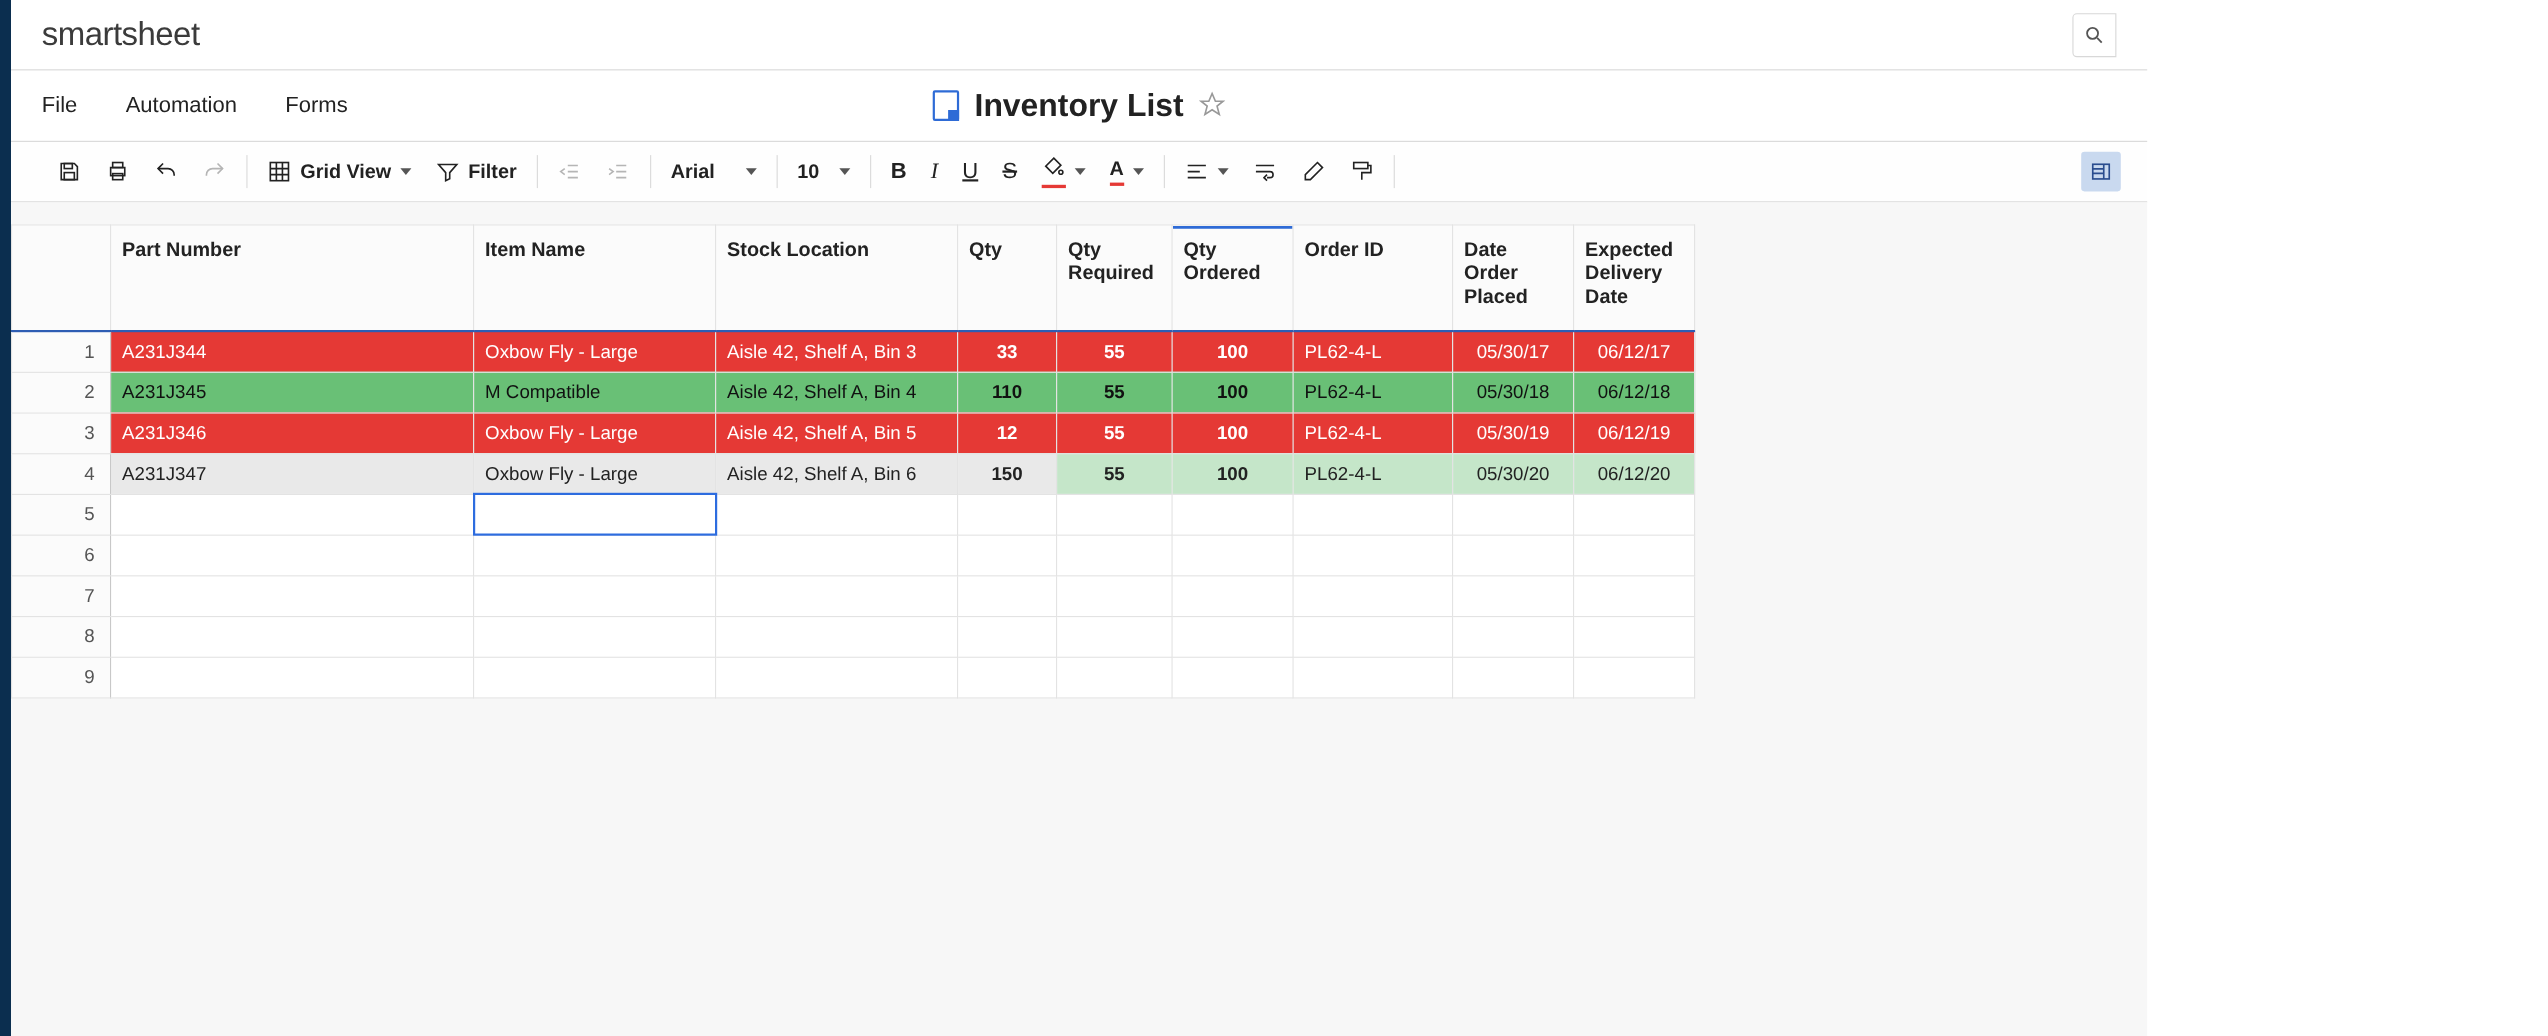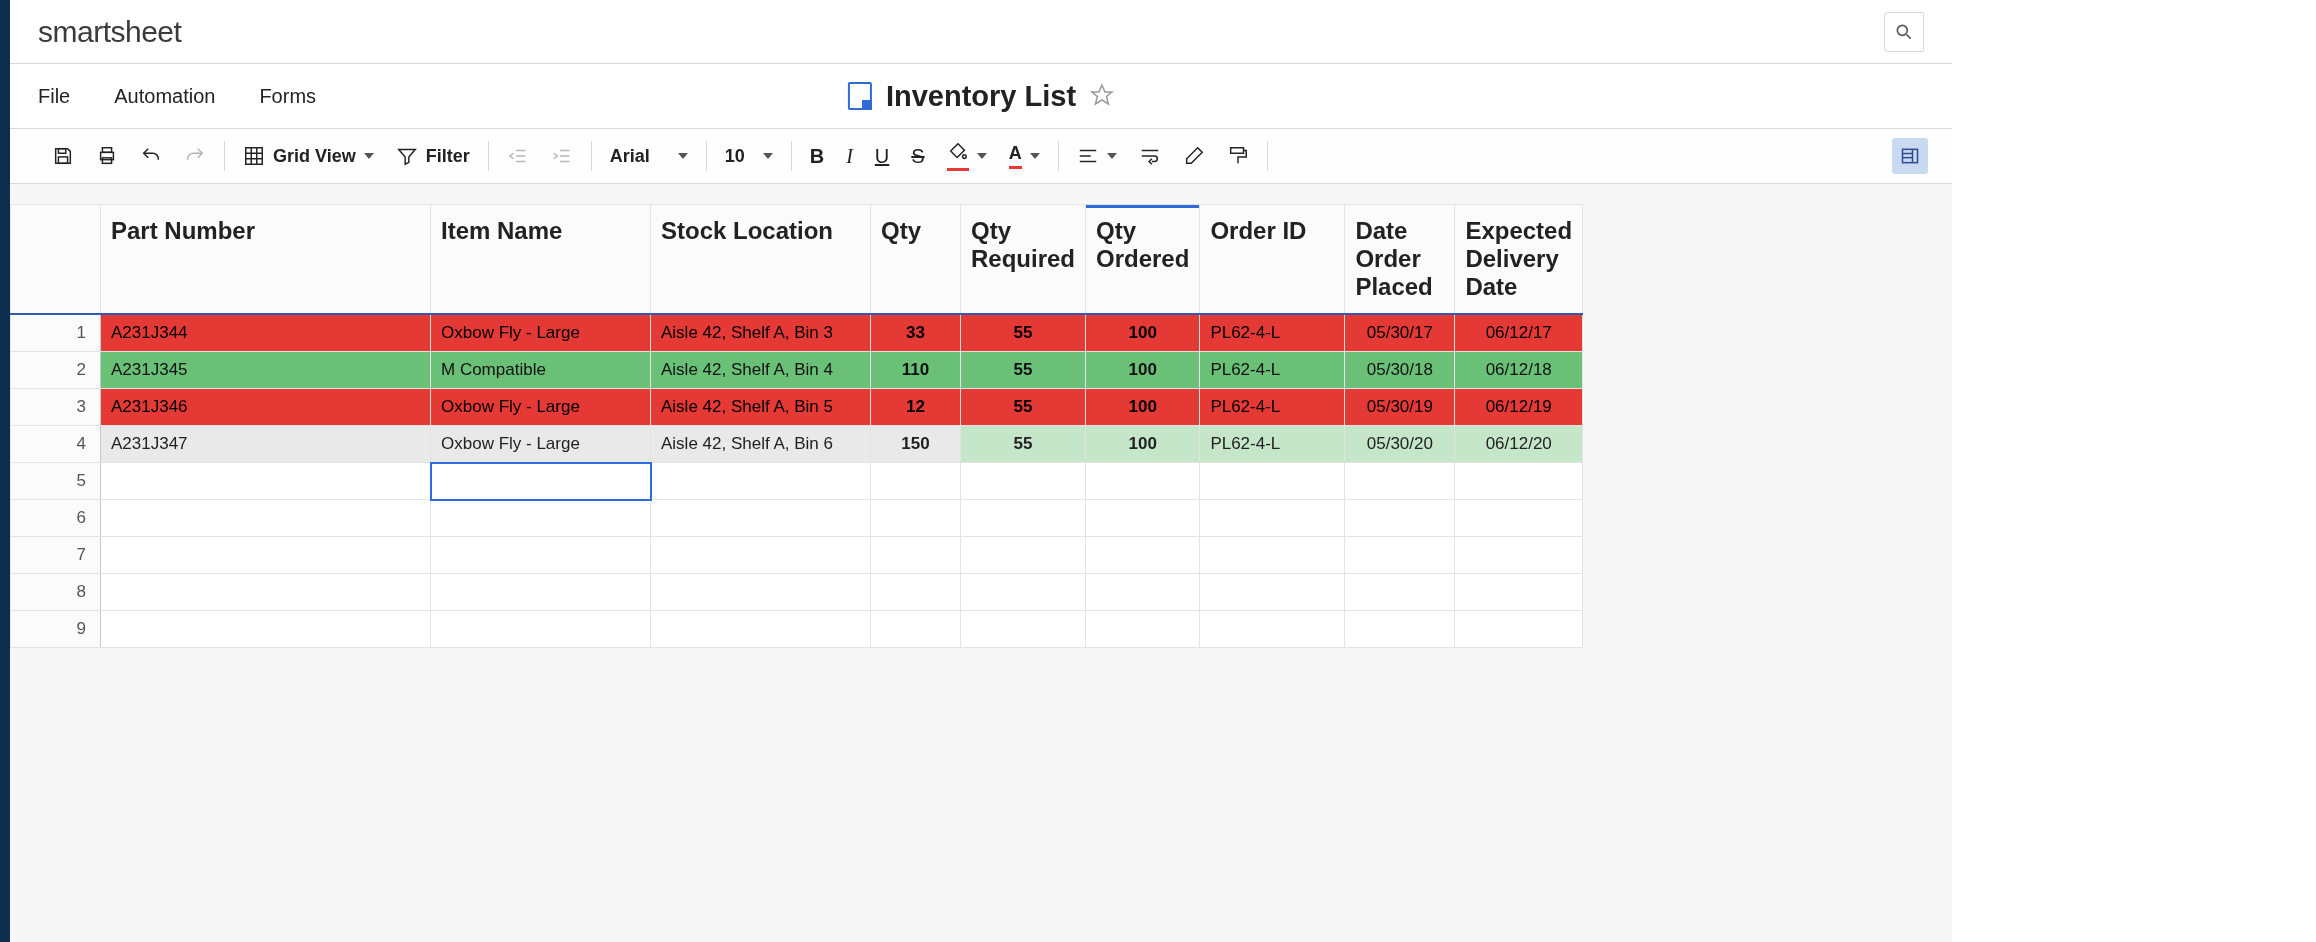--- a/index.html
+++ b/index.html
@@ -144,41 +144,41 @@
     border: 1px solid var(--row-border);
     padding: 8px 10px;
     height: 34px;
     vertical-align: middle;
     font-size: 17px;
   }
   thead th {
     background: #fbfbfb;
     text-align: left;
     font-weight: 700;
-    font-size: 24px;
+    font-size: 18px;
     vertical-align: top;
     height: 96px;
     padding: 12px 10px;
     border-bottom: 2px solid #2e5db3;
   }
   thead th.corner {
     background: #fbfbfb;
     height: 96px;
     border-bottom: 2px solid #2e5db3;
   }
   td.rownum {
     background: #fbfbfb;
     text-align: right;
     padding-right: 14px;
     color: #555;
     border-right: 1px solid #c8c8c8;
   }
   td.num { text-align: center; font-weight: 700; }
   td.date { text-align: center; }
-  .row-red td.data { background: var(--red-row); color: #000000; }
+  .row-red td.data { background: var(--red-row); color: #ffffff; }
   .row-green td.data { background: var(--green-row); color: #111; }
   .cell-selected {
     outline: 2px solid var(--sel-blue);
     outline-offset: -1px;
     position: relative;
   }
   .accent-top { box-shadow: inset 0 3px 0 0 #2e6bd6; }
 </style>
 </head>
 <body>

